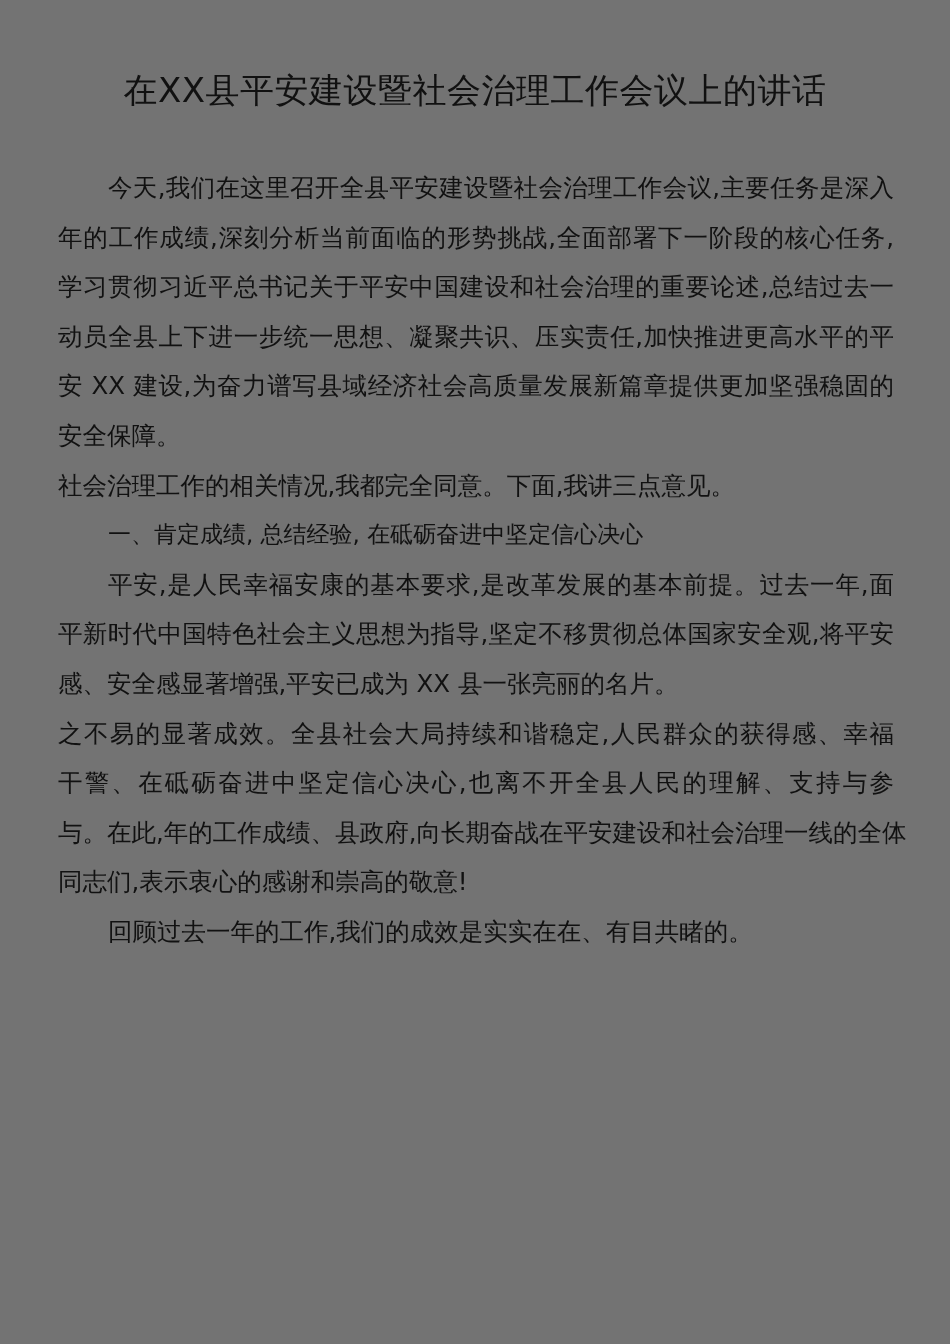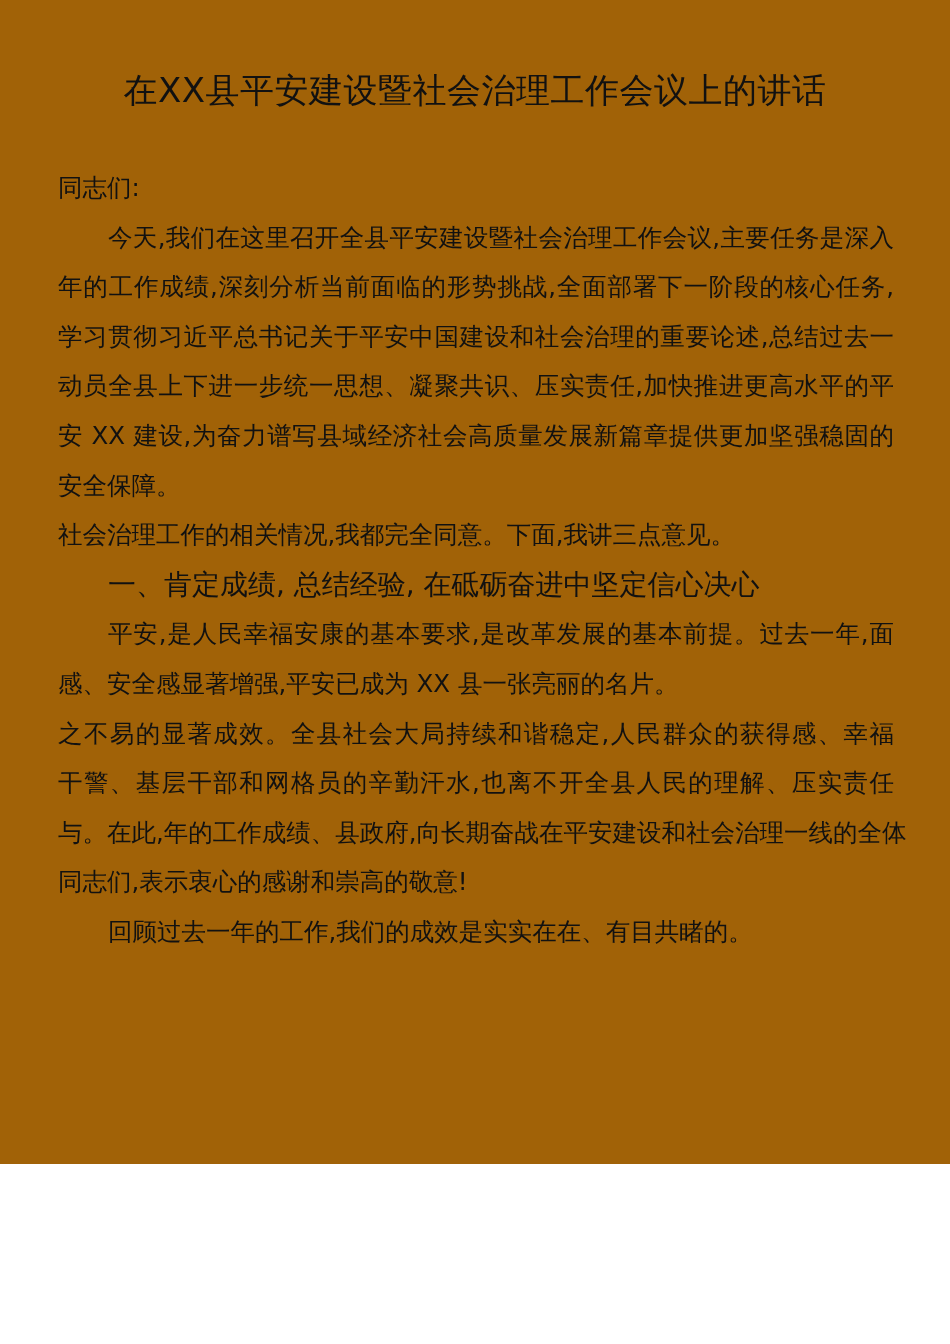--- a/index.html
+++ b/index.html
@@ -13,22 +13,22 @@
       position: relative;
       overflow: hidden;
       font-family: "DejaVu Sans", "Liberation Sans", sans-serif;
       color: #111111;
     }
     .page {
       position: absolute;
       left: 0;
       top: 0;
       width: 950px;
-      height: 1164px;
-      background: #a16207;
+      height: 1344px;
+      background: #737373;
     }
     .title {
       position: absolute;
       top: 66px;
       left: 0;
       width: 950px;
       text-align: center;
       font-size: 34px;
       line-height: 48px;
       letter-spacing: 0.5px;
@@ -52,55 +52,55 @@
       letter-spacing: 0px;
     }
     .line.last {
       text-align-last: left;
     }
     .line.indent {
       padding-left: 50px;
     }
     .line.heading {
       text-align-last: left;
-      font-size: 28px;
+      font-size: 23px;
     }
   </style>
 </head>
 <body>
 
 <div class="page">
   <div class="title">在XX县平安建设暨社会治理工作会议上的讲话</div>
 
   <div class="body-text">
-    <div class="line last">同志们:</div>
 
     <div>
       <div class="line indent">今天,我们在这里召开全县平安建设暨社会治理工作会议,主要任务是深入</div>
       <div class="line">年的工作成绩,深刻分析当前面临的形势挑战,全面部署下一阶段的核心任务,</div>
       <div class="line">学习贯彻习近平总书记关于平安中国建设和社会治理的重要论述,总结过去一</div>
       <div class="line">动员全县上下进一步统一思想、凝聚共识、压实责任,加快推进更高水平的平</div>
       <div class="line">安 XX 建设,为奋力谱写县域经济社会高质量发展新篇章提供更加坚强稳固的</div>
       <div class="line last">安全保障。</div>
     </div>
 
     <div>
       <div class="line last">社会治理工作的相关情况,我都完全同意。下面,我讲三点意见。</div>
     </div>
 
     <div class="line indent heading">一、肯定成绩, 总结经验, 在砥砺奋进中坚定信心决心</div>
 
     <div>
       <div class="line indent">平安,是人民幸福安康的基本要求,是改革发展的基本前提。过去一年,面</div>
+      <div class="line">平新时代中国特色社会主义思想为指导,坚定不移贯彻总体国家安全观,将平安</div>
       <div class="line last">感、安全感显著增强,平安已成为 XX 县一张亮丽的名片。</div>
       <div class="line">之不易的显著成效。全县社会大局持续和谐稳定,人民群众的获得感、幸福</div>
     </div>
 
     <div>
-      <div class="line">干警、基层干部和网格员的辛勤汗水,也离不开全县人民的理解、压实责任</div>
+      <div class="line">干警、在砥砺奋进中坚定信心决心,也离不开全县人民的理解、支持与参</div>
       <div class="line">与。在此,年的工作成绩、县政府,向长期奋战在平安建设和社会治理一线的全体</div>
       <div class="line last">同志们,表示衷心的感谢和崇高的敬意!</div>
     </div>
 
     <div>
       <div class="line indent last">回顾过去一年的工作,我们的成效是实实在在、有目共睹的。</div>
     </div>
   </div>
 </div>
 

